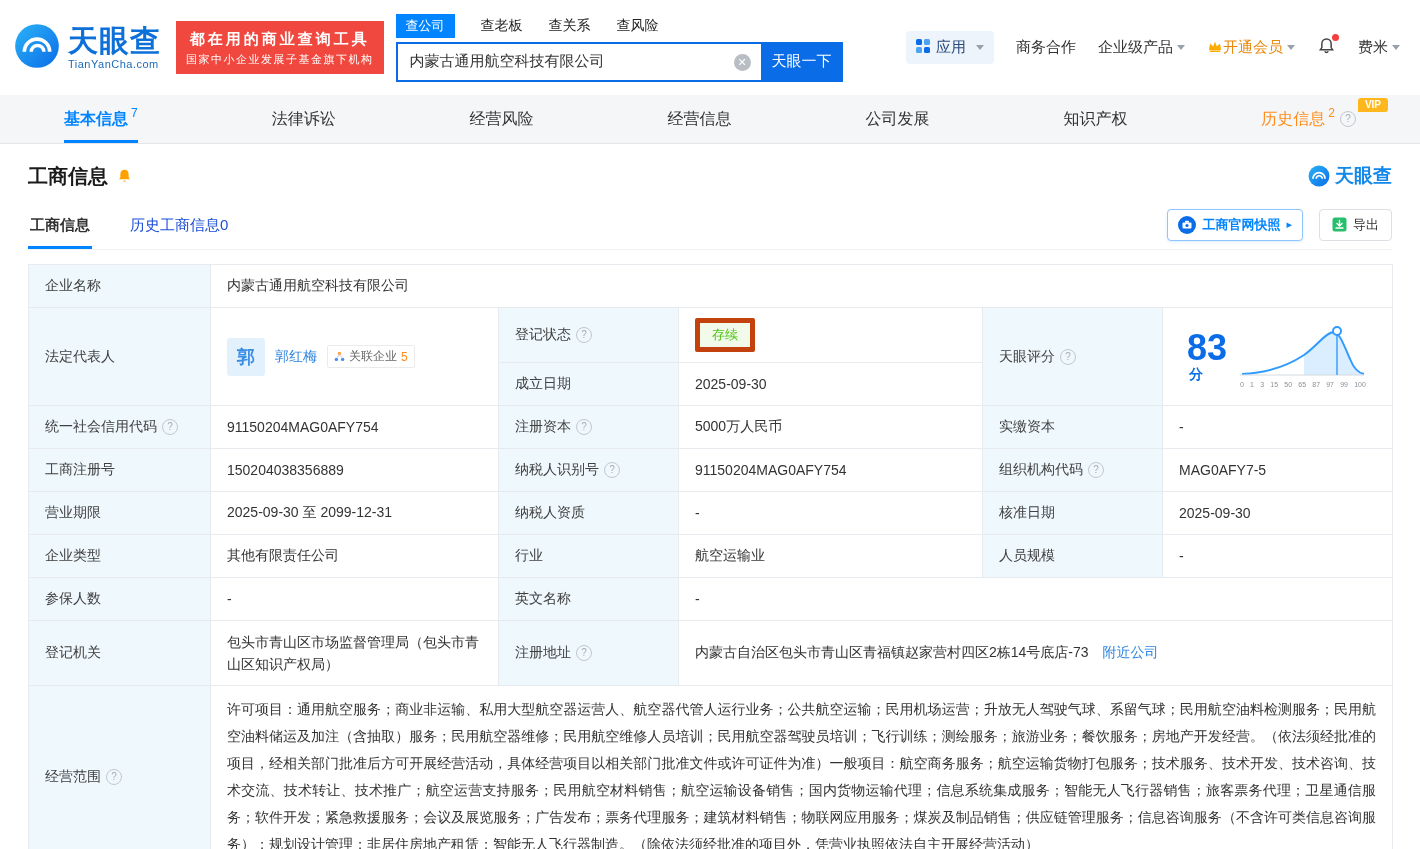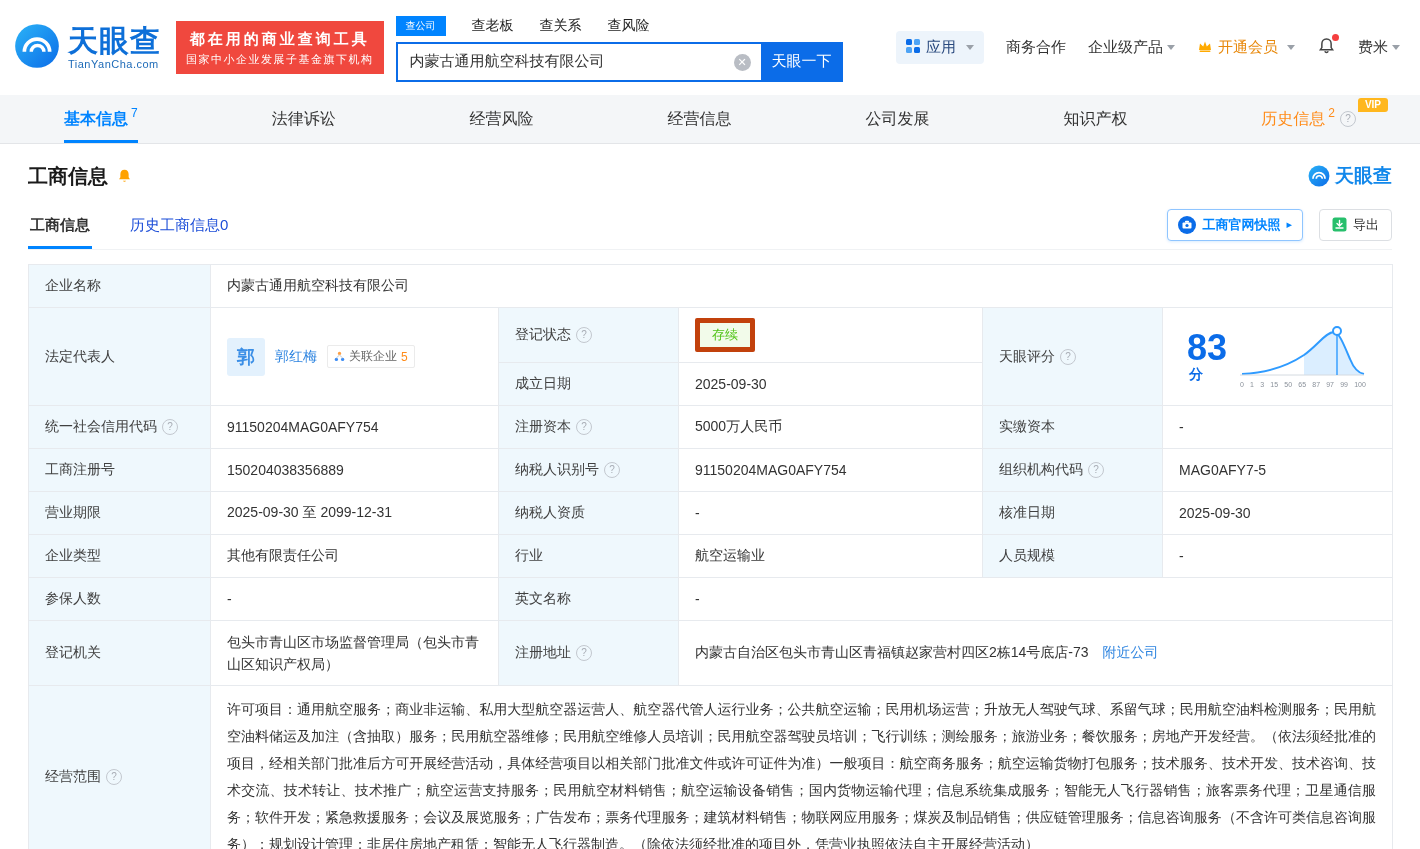--- a/index.html
+++ b/index.html
@@ -12,33 +12,33 @@
   .logo{display:flex;align-items:center;gap:8px;min-width:152px;}
   .logo-txt{display:flex;flex-direction:column;line-height:1;}
   .logo-title{font-size:30px;font-weight:bold;color:#0d6fd8;letter-spacing:1px;}
   .logo-sub{font-size:11px;color:#1e6bb8;margin-top:3px;letter-spacing:.5px;}
   .promo{margin-left:10px;background:#f0483e;color:#fff;text-align:center;padding:7px 10px;line-height:1.5;}
   .promo-l1{font-size:15px;font-weight:bold;letter-spacing:3px;}
   .promo-l2{font-size:11px;letter-spacing:1.5px;}
   .search-wrap{margin-left:12px;display:flex;flex-direction:column;}
   .search-tabs{display:flex;align-items:center;gap:26px;height:24px;margin-bottom:4px;font-size:14px;}
   .stab{color:#222;cursor:pointer;}
-  .stab.active{background:#0084ff;color:#fff;font-size:10px;padding:3px 10px;}
+  .stab.active{background:#0084ff;color:#fff;font-size:13px;padding:3px 10px;}
   .search-row{display:flex;}
   .search-box{position:relative;width:365px;box-sizing:border-box;}
   .search-input{width:100%;height:40px;box-sizing:border-box;border:2px solid #0b6ce8;border-right:none;
     padding:0 34px 0 12px;font-size:15px;color:#333;outline:none;font-family:inherit;}
   .clear-ico{position:absolute;right:10px;top:12px;width:17px;height:17px;border-radius:50%;
     background:#b9bdc4;color:#fff;font-size:11px;line-height:17px;text-align:center;cursor:pointer;}
   .search-btn{width:82px;height:40px;background:#0b6ce8;color:#fff;border:none;font-size:15px;cursor:pointer;font-family:inherit;}
   .hnav{margin-left:auto;display:flex;align-items:center;gap:22px;font-size:15px;color:#333;padding-right:6px;}
   .apps-chip{display:flex;align-items:center;gap:6px;background:#edf4fb;border-radius:4px;padding:7px 10px;cursor:pointer;color:#29497e;}
   .caret{display:inline-block;width:0;height:0;border-left:4px solid transparent;border-right:4px solid transparent;border-top:5px solid #9aa0a8;margin-left:4px;}
   .hnav-item{cursor:pointer;display:flex;align-items:center;}
-  .vip-link{color:#e8890c;display:flex;align-items:center;gap:5px;cursor:pointer;}
+  .vip-link{color:#e8890c;display:flex;align-items:center;cursor:pointer;}
   .bell-wrap{position:relative;cursor:pointer;display:flex;align-items:center;}
   .red-dot{position:absolute;top:-3px;right:-3px;width:7px;height:7px;border-radius:50%;background:#f53f3f;}
   
   .main-tabs{height:48px;background:#f4f6f8;border-bottom:1px solid #e3e5e8;display:flex;align-items:stretch;
     justify-content:space-between;padding:0 64px;}
   .mtab{display:flex;align-items:center;font-size:16px;color:#333;position:relative;cursor:pointer;}
   .mtab.active{color:#0084ff;font-weight:bold;}
   .mtab.active::after{content:"";position:absolute;left:0;right:0;bottom:0;height:3px;background:#0084ff;}
   .mtab .badge{font-size:12px;margin-left:3px;position:relative;top:-6px;font-weight:normal;}
   .mtab.active .badge{color:#0084ff;}

